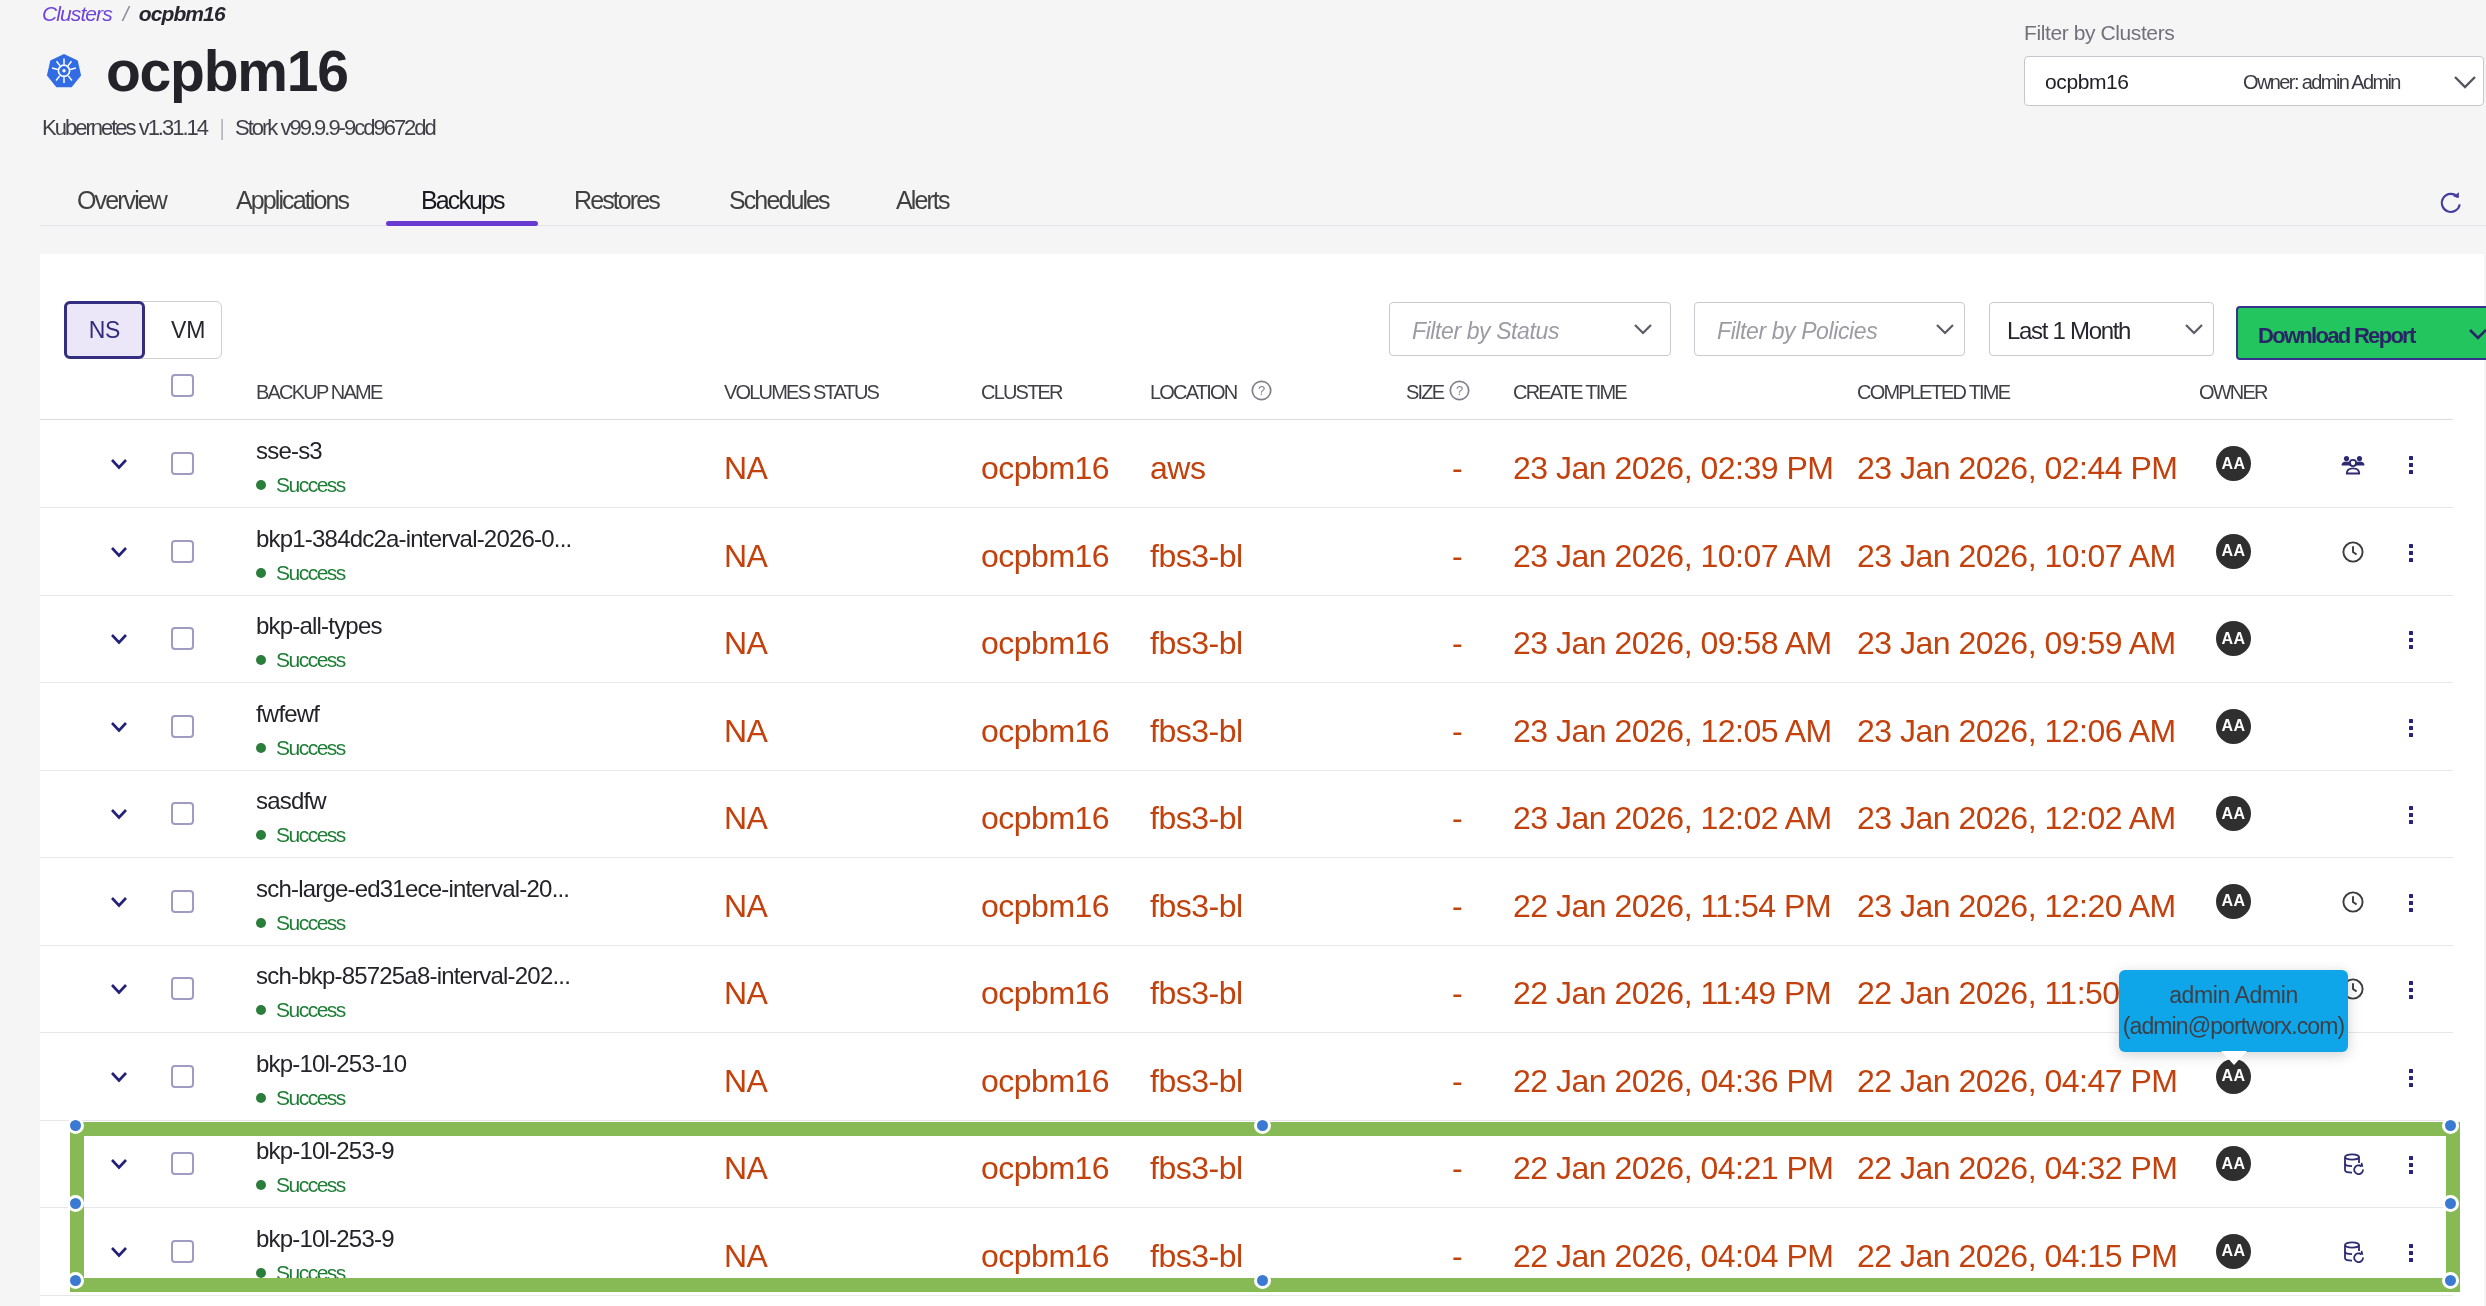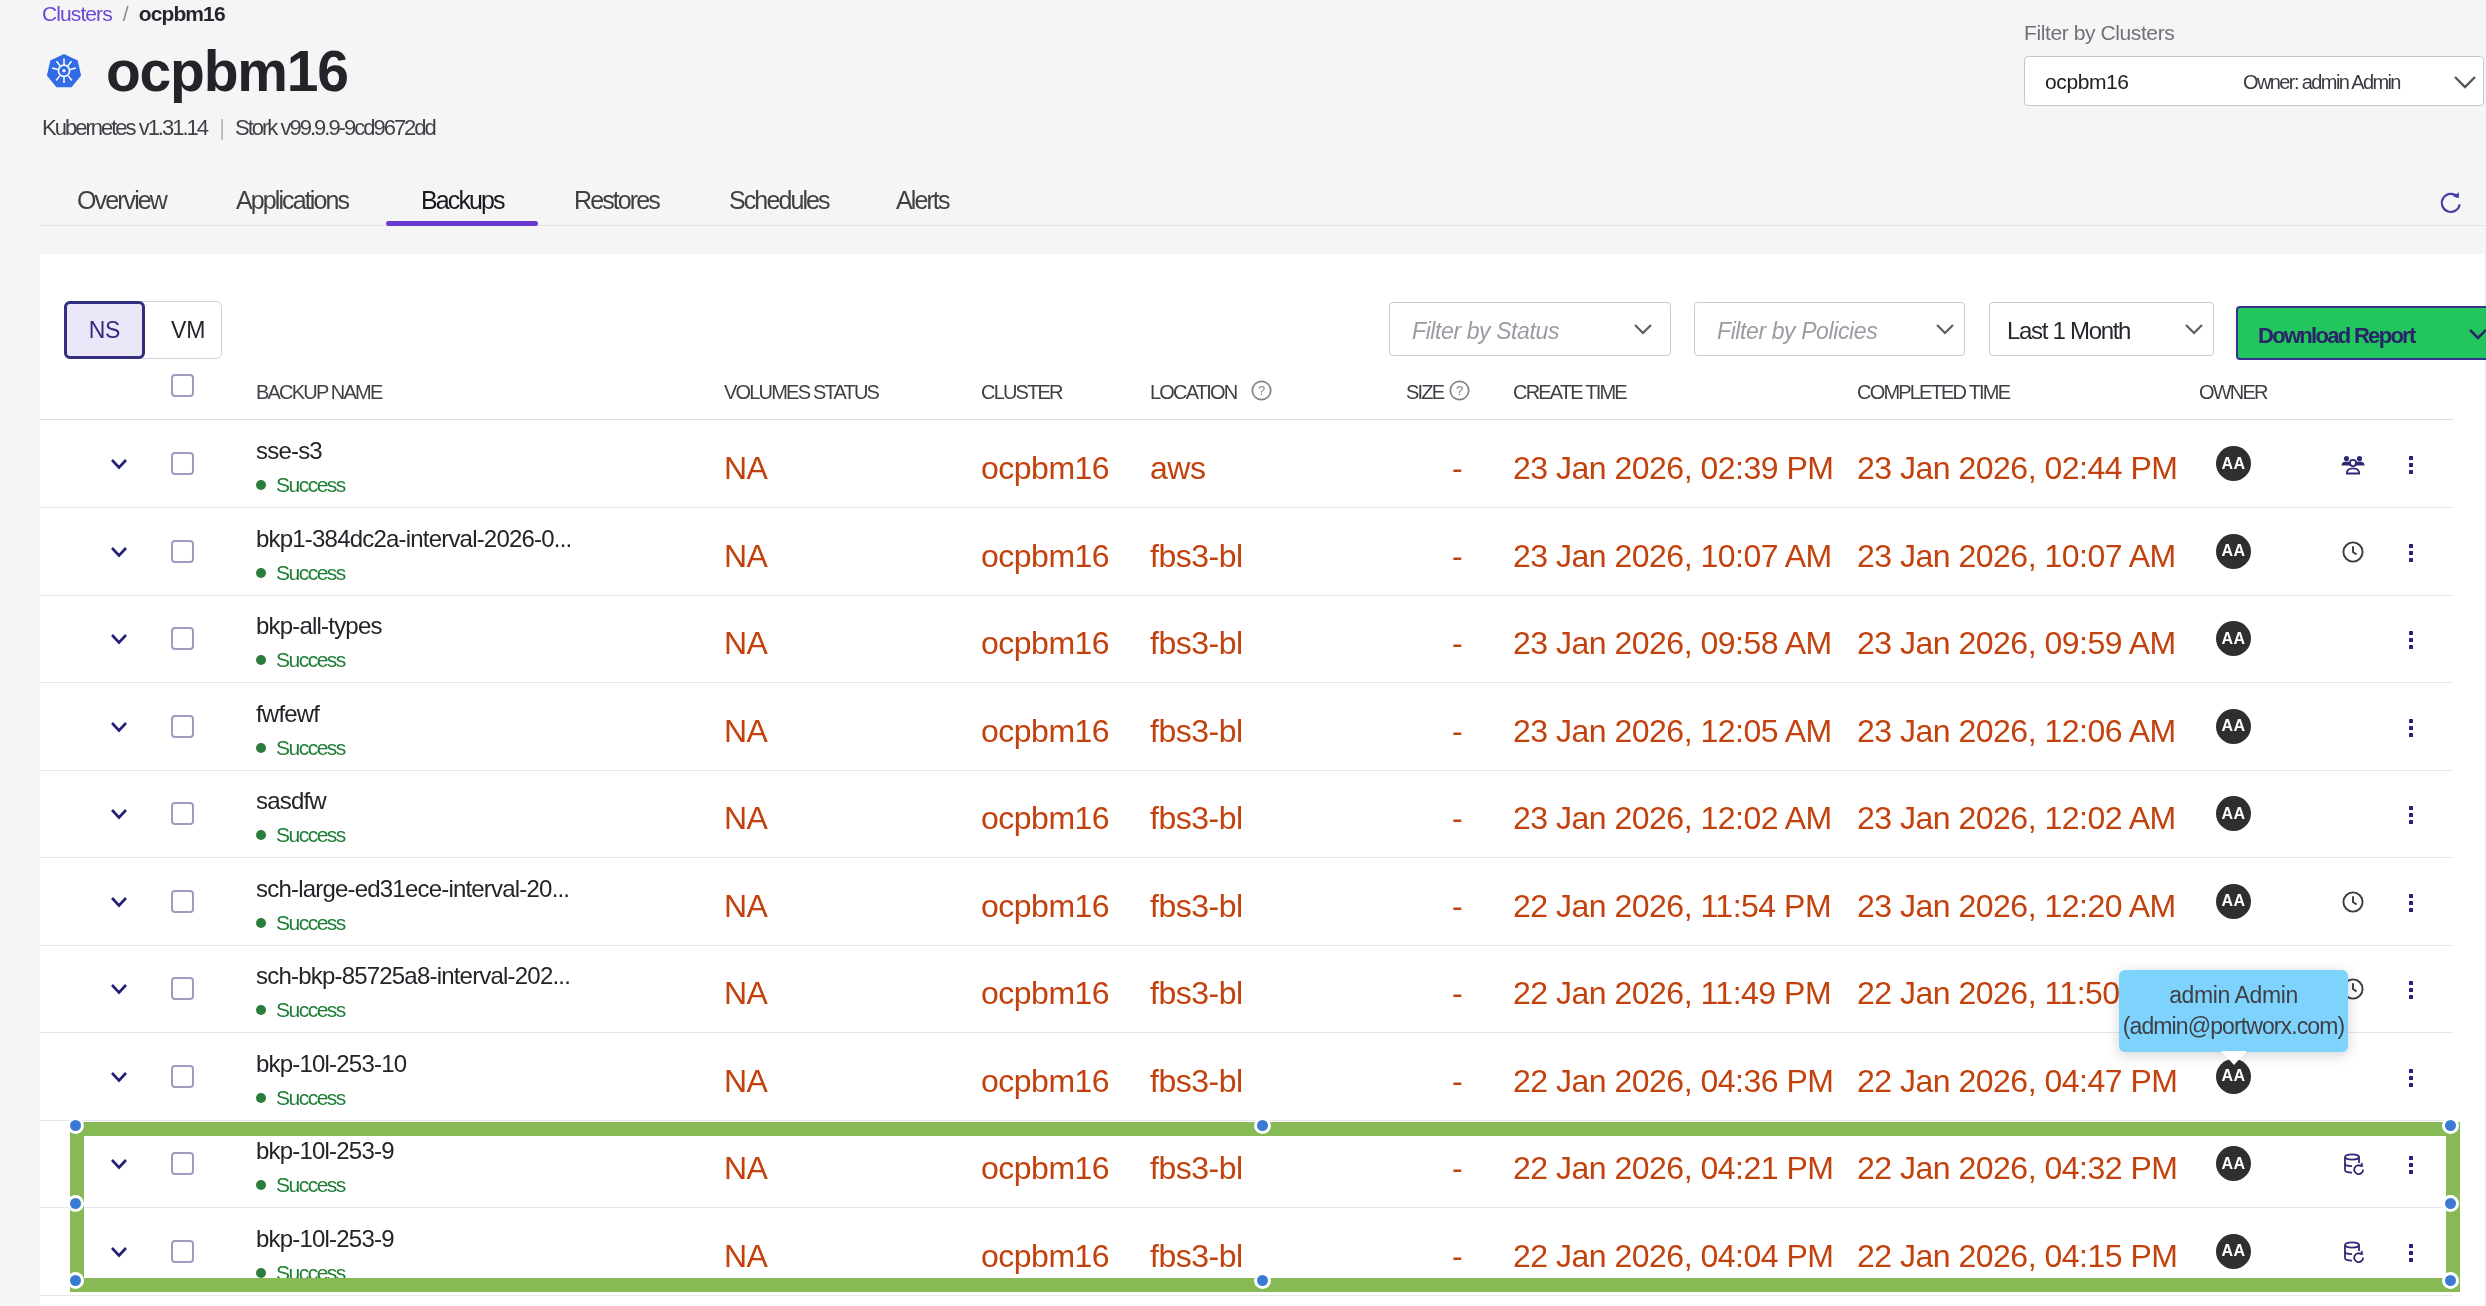--- a/index.html
+++ b/index.html
@@ -1,20 +1,20 @@
 <!DOCTYPE html>
 <html><head>
 <meta charset="utf-8">
 <style>
 * { margin:0; padding:0; box-sizing:border-box; }
 html,body { width:2486px; height:1306px; overflow:hidden; }
 body { background:#f5f5f6; font-family:"Liberation Sans", sans-serif; position:relative; }
 .abs { position:absolute; }
 
-.crumb { left:42px; top:2px; font-size:21px; letter-spacing:-0.9px; color:#26262e; }
+.crumb { left:42px; top:2px; font-size:21px; letter-spacing:-0.9px; color:#26262e;font-style:italic; }
 .crumb a { color:#6d45db; text-decoration:none; }
 .crumb .sep { color:#8b8b93; margin:0 11px; font-weight:400;}
 .crumb b { font-weight:700; }
 .title { left:106px; top:38px; font-size:57px; font-weight:700; color:#232329; letter-spacing:-1.2px;}
 
 .subtitle { left:42px; top:115px; font-size:22px; color:#3f3f46; letter-spacing:-2.0px; }
 .subtitle .bar { color:#b9b9c0; margin:0 8px; }
 .fbc-label { left:2024px; top:21px; font-size:21px; color:#71717a; letter-spacing:-0.4px; }
 .fbc-box { left:2024px; top:56px; width:460px; height:50px; background:#fff; border:1px solid #c6c6ce; border-radius:4px; }
 .fbc-box .v1 { position:absolute; left:20px; top:13px; font-size:21px; color:#202027; letter-spacing:-0.4px; }
@@ -46,21 +46,21 @@
 .rsucc { position:absolute; left:236px; top:53px; font-size:21px; color:#1d7d35; letter-spacing:-1.5px; }
 .rsucc .dot { position:absolute; left:-20px; top:7px; width:10px; height:10px; border-radius:50%; background:#2b7d3c; }
 .cell { position:absolute; top:30px; font-size:32px; color:#c2410c; letter-spacing:-0.5px; }
 .avatar { position:absolute; left:2176px; top:26px; width:35px; height:35px; border-radius:50%; background:#2f2f2f; color:#fff; font-size:16px; font-weight:700; display:flex; align-items:center; justify-content:center; letter-spacing:0.5px;}
 .icon { position:absolute; left:2302px; top:33px; }
 .kebab { position:absolute; left:2369px; top:36px; width:5px; }
 .kebab i { display:block; width:4px; height:4px; background:#26237d; margin-bottom:3px; border-radius:0.5px;}
 .chev { position:absolute; left:70px; top:38px; }
 .cbx { position:absolute; left:131px; top:32px; width:23px; height:23px; border:2px solid #9e9cc2; border-radius:4px; background:#fff;}
 
-.tooltip { left:2119px; top:970px; width:229px; height:82px; background:#7dd3fc; border-radius:6px; box-shadow:0 3px 14px rgba(0,0,0,0.18); z-index:30; }
+.tooltip { left:2119px; top:970px; width:229px; height:82px; background:#0ea5e9; border-radius:6px; box-shadow:0 3px 14px rgba(0,0,0,0.18); z-index:30; }
 .tooltip .l1 { position:absolute; width:100%; text-align:center; top:12px; font-size:23px; color:#3f3f46; letter-spacing:-0.4px;}
 .tooltip .l2 { position:absolute; width:100%; text-align:center; top:43px; font-size:23px; color:#3f3f46; letter-spacing:-0.9px;}
 .tooltip .arr { position:absolute; left:102px; bottom:-13px; width:0; height:0; border-left:13px solid transparent; border-right:13px solid transparent; border-top:14px solid #fff; }
 
 .anno { left:70px; top:1122px; width:2390px; height:170px; border:14px solid #87ba55; z-index:40; }
 .hdl { position:absolute; width:17px; height:17px; background:#3b7ad2; border:3px solid #fff; border-radius:50%; z-index:41;}
 </style>
 </head>
 <body>
 

